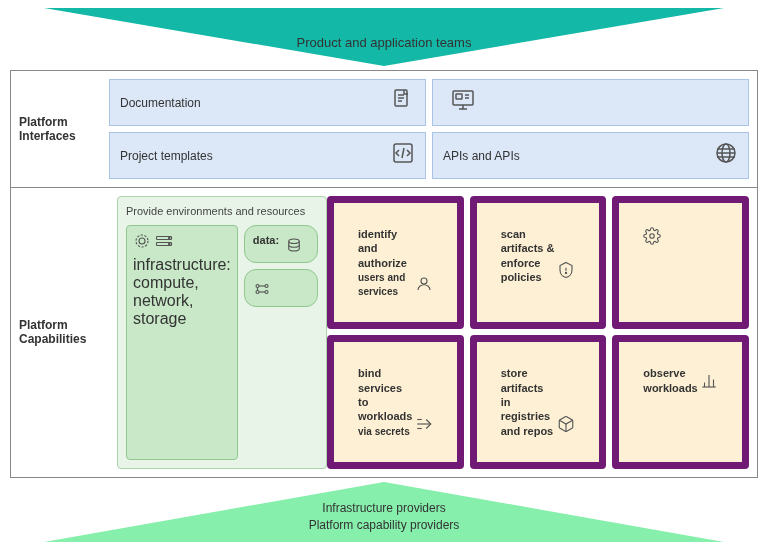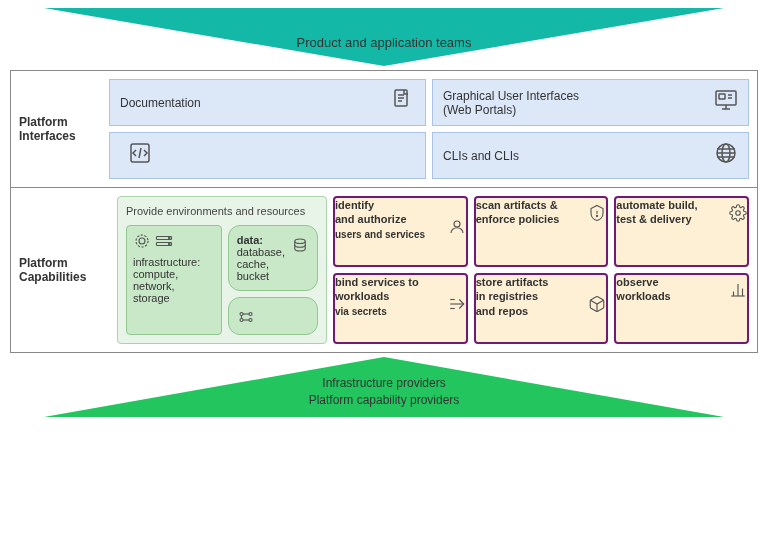--- a/index.html
+++ b/index.html
@@ -121,21 +121,20 @@
       color: #333;
       display: flex;
       align-items: center;
       padding-right: 8px;
     }
 
     .capabilities-content {
       flex: 1;
       display: flex;
       flex-direction: row;
-      gap: 6px;
     }
 
     
     .environments-box {
       background: #e8f4e8;
       border: 1px solid #aad4aa;
       border-radius: 4px;
       padding: 8px;
       flex: 0 0 210px;
       display: flex;
@@ -168,21 +167,21 @@
     }
 
     .infra-icons {
       display: flex;
       flex-direction: row;
       gap: 4px;
       align-items: center;
     }
 
     .infra-text {
-      font-size: 11px;
+      font-size: 16px;
       color: #333;
       font-weight: bold;
     }
     .infra-text span {
       font-weight: normal;
     }
 
     .data-messaging-col {
       display: flex;
       flex-direction: column;
@@ -214,23 +213,23 @@
     .orange-grid {
       flex: 1;
       display: grid;
       grid-template-columns: 1fr 1fr 1fr;
       grid-template-rows: 1fr 1fr;
       gap: 6px;
     }
 
     .orange-card {
       background: #fdf0d4;
-      border: 2px solid #701a75;
+      border: 7px solid #701a75;
       border-radius: 4px;
-      padding: 0;
+      padding: 24px;
       display: flex;
       flex-direction: column;
       align-items: flex-start;
       justify-content: space-between;
       font-size: 11px;
       color: #333;
     }
 
     .orange-card-top {
       font-weight: bold;
@@ -261,21 +260,21 @@
     .bottom-arrow {
       width: 100%;
       display: flex;
       align-items: center;
       justify-content: center;
       margin-top: 4px;
     }
     .bottom-arrow-shape {
       width: 680px;
       height: 60px;
-      background: #22c55e;
+      background: #86efac;
       clip-path: polygon(50% 0%, 100% 100%, 0% 100%);
       display: flex;
       align-items: flex-end;
       justify-content: center;
       padding-bottom: 8px;
     }
     .bottom-arrow-label {
       font-size: 12px;
       color: #333;
       text-align: center;
@@ -316,46 +315,46 @@
               <rect x="4" y="2" width="12" height="16" rx="1" ry="1"></rect>
               <line x1="7" y1="7" x2="13" y2="7"></line>
               <line x1="7" y1="10" x2="13" y2="10"></line>
               <line x1="7" y1="13" x2="11" y2="13"></line>
               <polyline points="13,2 13,6 17,6" fill="none"></polyline>
             </svg>
           </div>
         </div>
 
         <div class="interface-card">
-          <div class="interface-card-text">Graphical User Interfaces<br>(Web Portals)</div>
           <div class="card-icon">
             <svg class="icon-svg" viewBox="0 0 24 24" fill="none" stroke="#555" stroke-width="1.5">
               <rect x="2" y="3" width="20" height="14" rx="1"></rect>
               <line x1="8" y1="21" x2="16" y2="21"></line>
               <line x1="12" y1="17" x2="12" y2="21"></line>
               <rect x="5" y="6" width="6" height="5" rx="0.5"></rect>
               <line x1="14" y1="7" x2="18" y2="7"></line>
               <line x1="14" y1="10" x2="18" y2="10"></line>
             </svg>
           </div>
         </div>
 
         <div class="interface-card">
+          <div class="interface-card-text">Project templates</div>
           <div class="card-icon">
             <svg class="icon-svg" viewBox="0 0 24 24" fill="none" stroke="#555" stroke-width="1.5">
               <rect x="3" y="3" width="18" height="18" rx="2"></rect>
               <polyline points="8,9 5,12 8,15"></polyline>
               <polyline points="16,9 19,12 16,15"></polyline>
               <line x1="13" y1="7" x2="11" y2="17"></line>
             </svg>
           </div>
         </div>
 
         <div class="interface-card">
-          <div class="interface-card-text">CLIs and CLIs</div>
+          <div class="interface-card-text">APIs and APIs</div>
           <div class="card-icon">
             <svg class="icon-svg" viewBox="0 0 24 24" fill="none" stroke="#555" stroke-width="1.5">
               <circle cx="12" cy="12" r="9"></circle>
               <ellipse cx="12" cy="12" rx="4" ry="9"></ellipse>
               <line x1="3" y1="12" x2="21" y2="12"></line>
               <line x1="3" y1="8" x2="21" y2="8"></line>
               <line x1="3" y1="16" x2="21" y2="16"></line>
             </svg>
           </div>
         </div>
@@ -387,21 +386,20 @@
               <div class="infra-text">
                 <span class="bold-label">infrastructure:</span><br>
                 <span>compute,<br>network,<br>storage</span>
               </div>
             </div>
 
             <div class="data-messaging-col">
               <div class="data-box">
                 <div class="data-box-text">
                   <span class="bold-label">data:</span><br>
-                  <span>database,<br>cache,<br>bucket</span>
                 </div>
                 <svg class="icon-sm" viewBox="0 0 24 24" fill="none" stroke="#555" stroke-width="1.5" style="margin-top:2px">
                   <ellipse cx="12" cy="7" rx="7" ry="3"></ellipse>
                   <path d="M5,7 v5 c0,1.7 3.1,3 7,3 s7,-1.3 7,-3 V7"></path>
                   <path d="M5,12 v5 c0,1.7 3.1,3 7,3 s7,-1.3 7,-3 V12"></path>
                 </svg>
               </div>
               <div class="messaging-box">
                 <svg class="icon-sm" viewBox="0 0 24 24" fill="none" stroke="#555" stroke-width="1.5" style="margin-top:2px">
                   <circle cx="6" cy="8" r="2"></circle>
@@ -440,21 +438,20 @@
                   <path d="M12 2l8 4v6c0 5-3.5 9-8 10-4.5-1-8-5-8-10V6l8-4z"></path>
                   <line x1="12" y1="9" x2="12" y2="13"></line>
                   <circle cx="12" cy="16" r="0.8" fill="#555"></circle>
                 </svg>
               </div>
             </div>
           </div>
 
           <div class="orange-card">
             <div class="orange-card-header">
-              <div class="orange-card-top">automate build,<br>test &amp; delivery</div>
               <div class="orange-card-icon">
                 <svg class="icon-sm" viewBox="0 0 24 24" fill="none" stroke="#555" stroke-width="1.5">
                   <circle cx="12" cy="12" r="3"></circle>
                   <path d="M19.4 15a1.65 1.65 0 0 0 .33 1.82l.06.06a2 2 0 0 1-2.83 2.83l-.06-.06a1.65 1.65 0 0 0-1.82-.33 1.65 1.65 0 0 0-1 1.51V21a2 2 0 0 1-4 0v-.09A1.65 1.65 0 0 0 9 19.4a1.65 1.65 0 0 0-1.82.33l-.06.06a2 2 0 0 1-2.83-2.83l.06-.06A1.65 1.65 0 0 0 4.68 15a1.65 1.65 0 0 0-1.51-1H3a2 2 0 0 1 0-4h.09A1.65 1.65 0 0 0 4.6 9a1.65 1.65 0 0 0-.33-1.82l-.06-.06a2 2 0 0 1 2.83-2.83l.06.06A1.65 1.65 0 0 0 9 4.68a1.65 1.65 0 0 0 1-1.51V3a2 2 0 0 1 4 0v.09a1.65 1.65 0 0 0 1 1.51 1.65 1.65 0 0 0 1.82-.33l.06-.06a2 2 0 0 1 2.83 2.83l-.06.06A1.65 1.65 0 0 0 19.4 9a1.65 1.65 0 0 0 1.51 1H21a2 2 0 0 1 0 4h-.09a1.65 1.65 0 0 0-1.51 1z"></path>
                 </svg>
               </div>
             </div>
           </div>
 
           <div class="orange-card">

